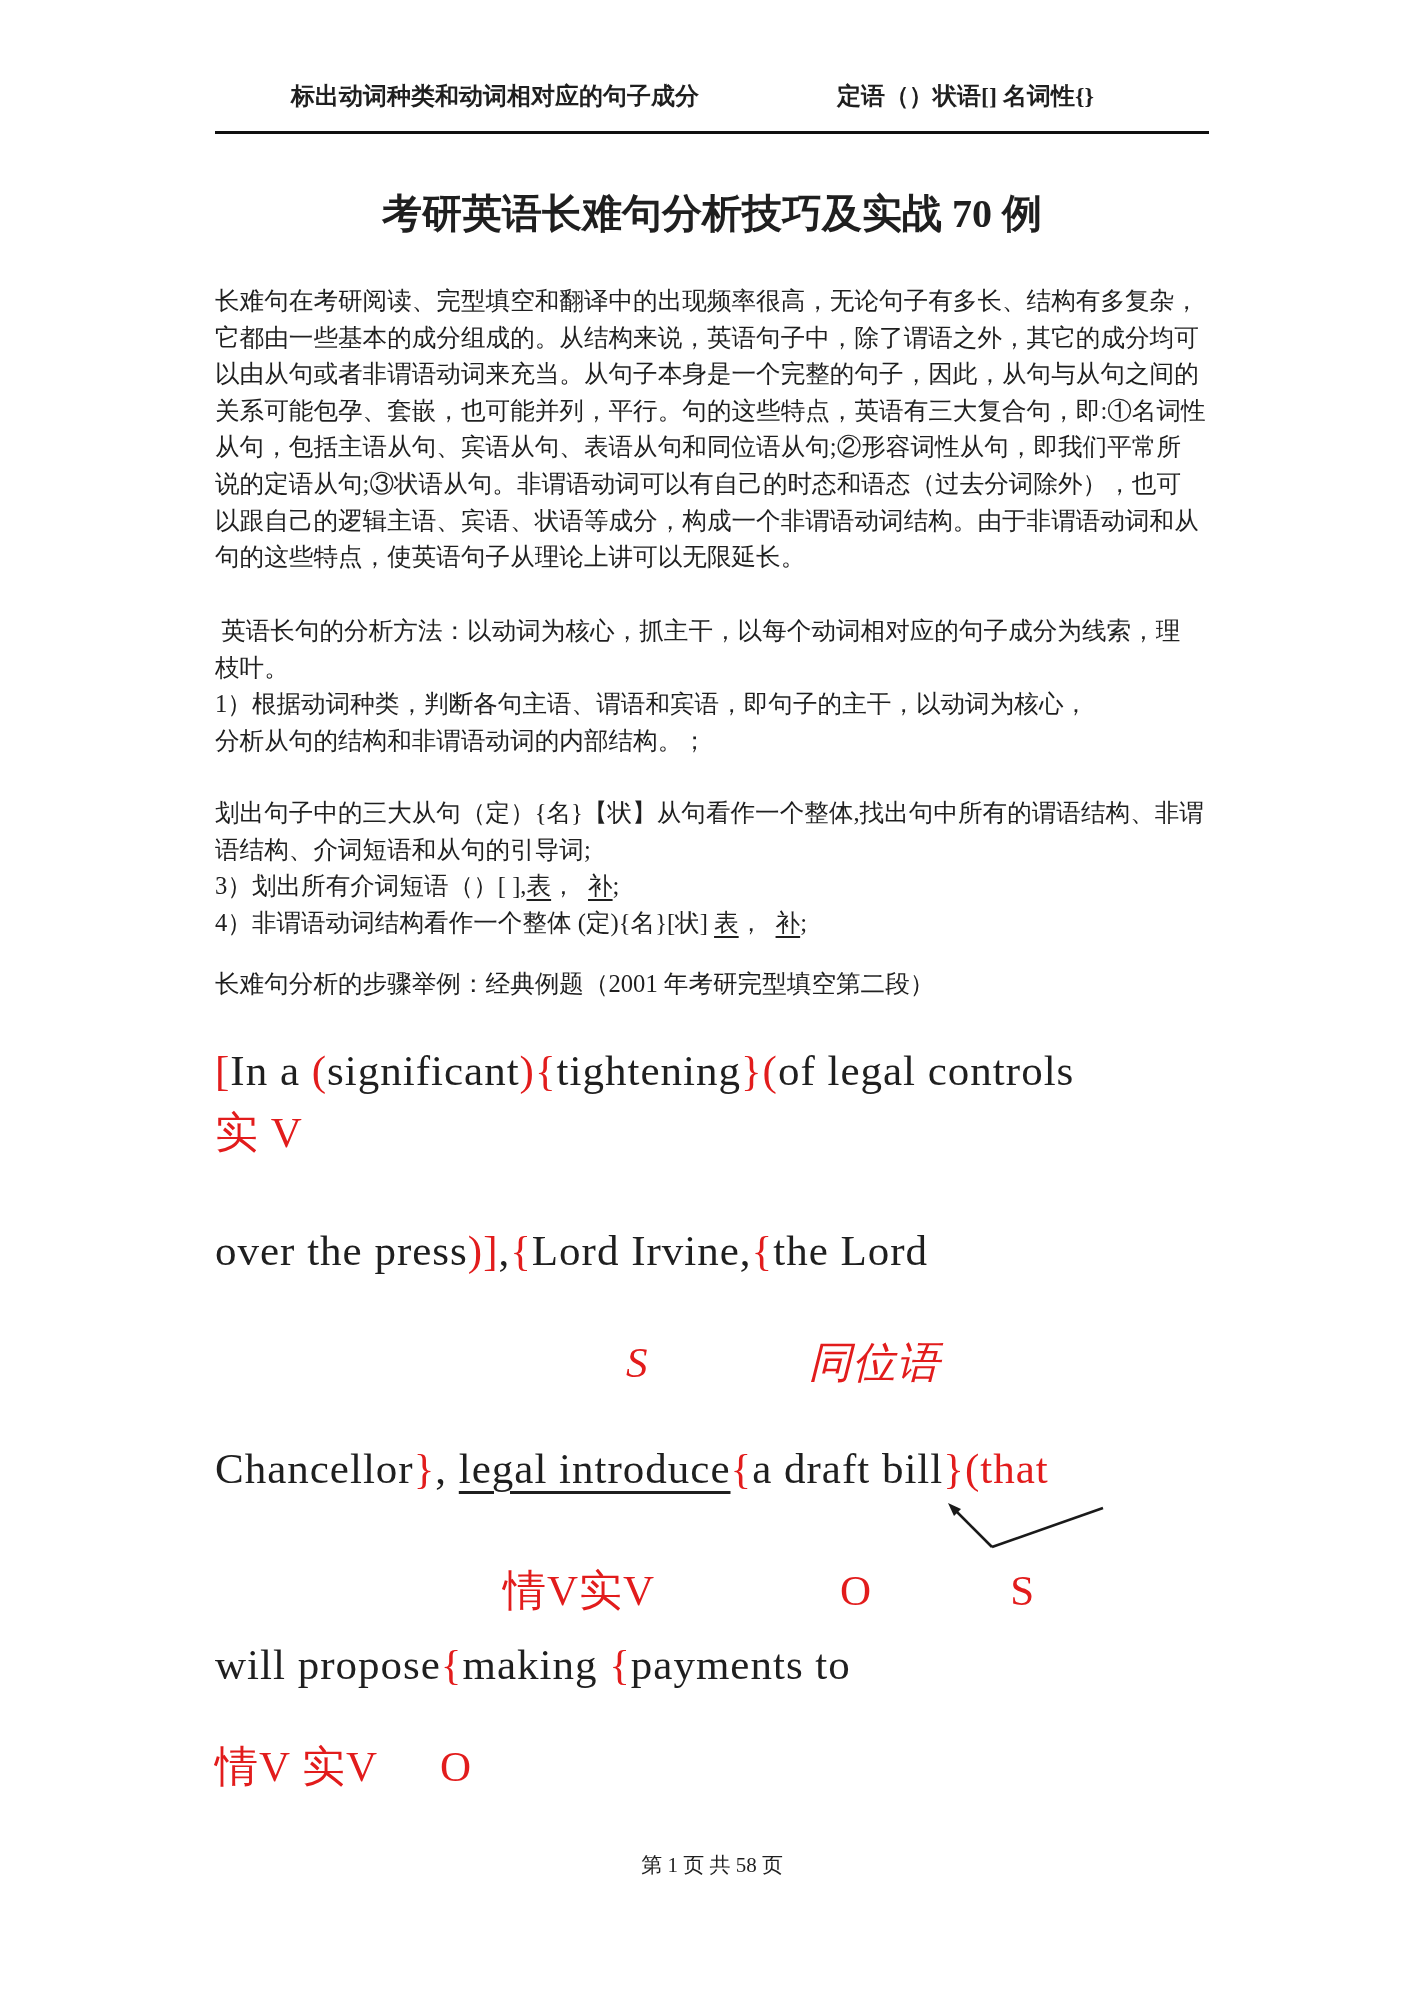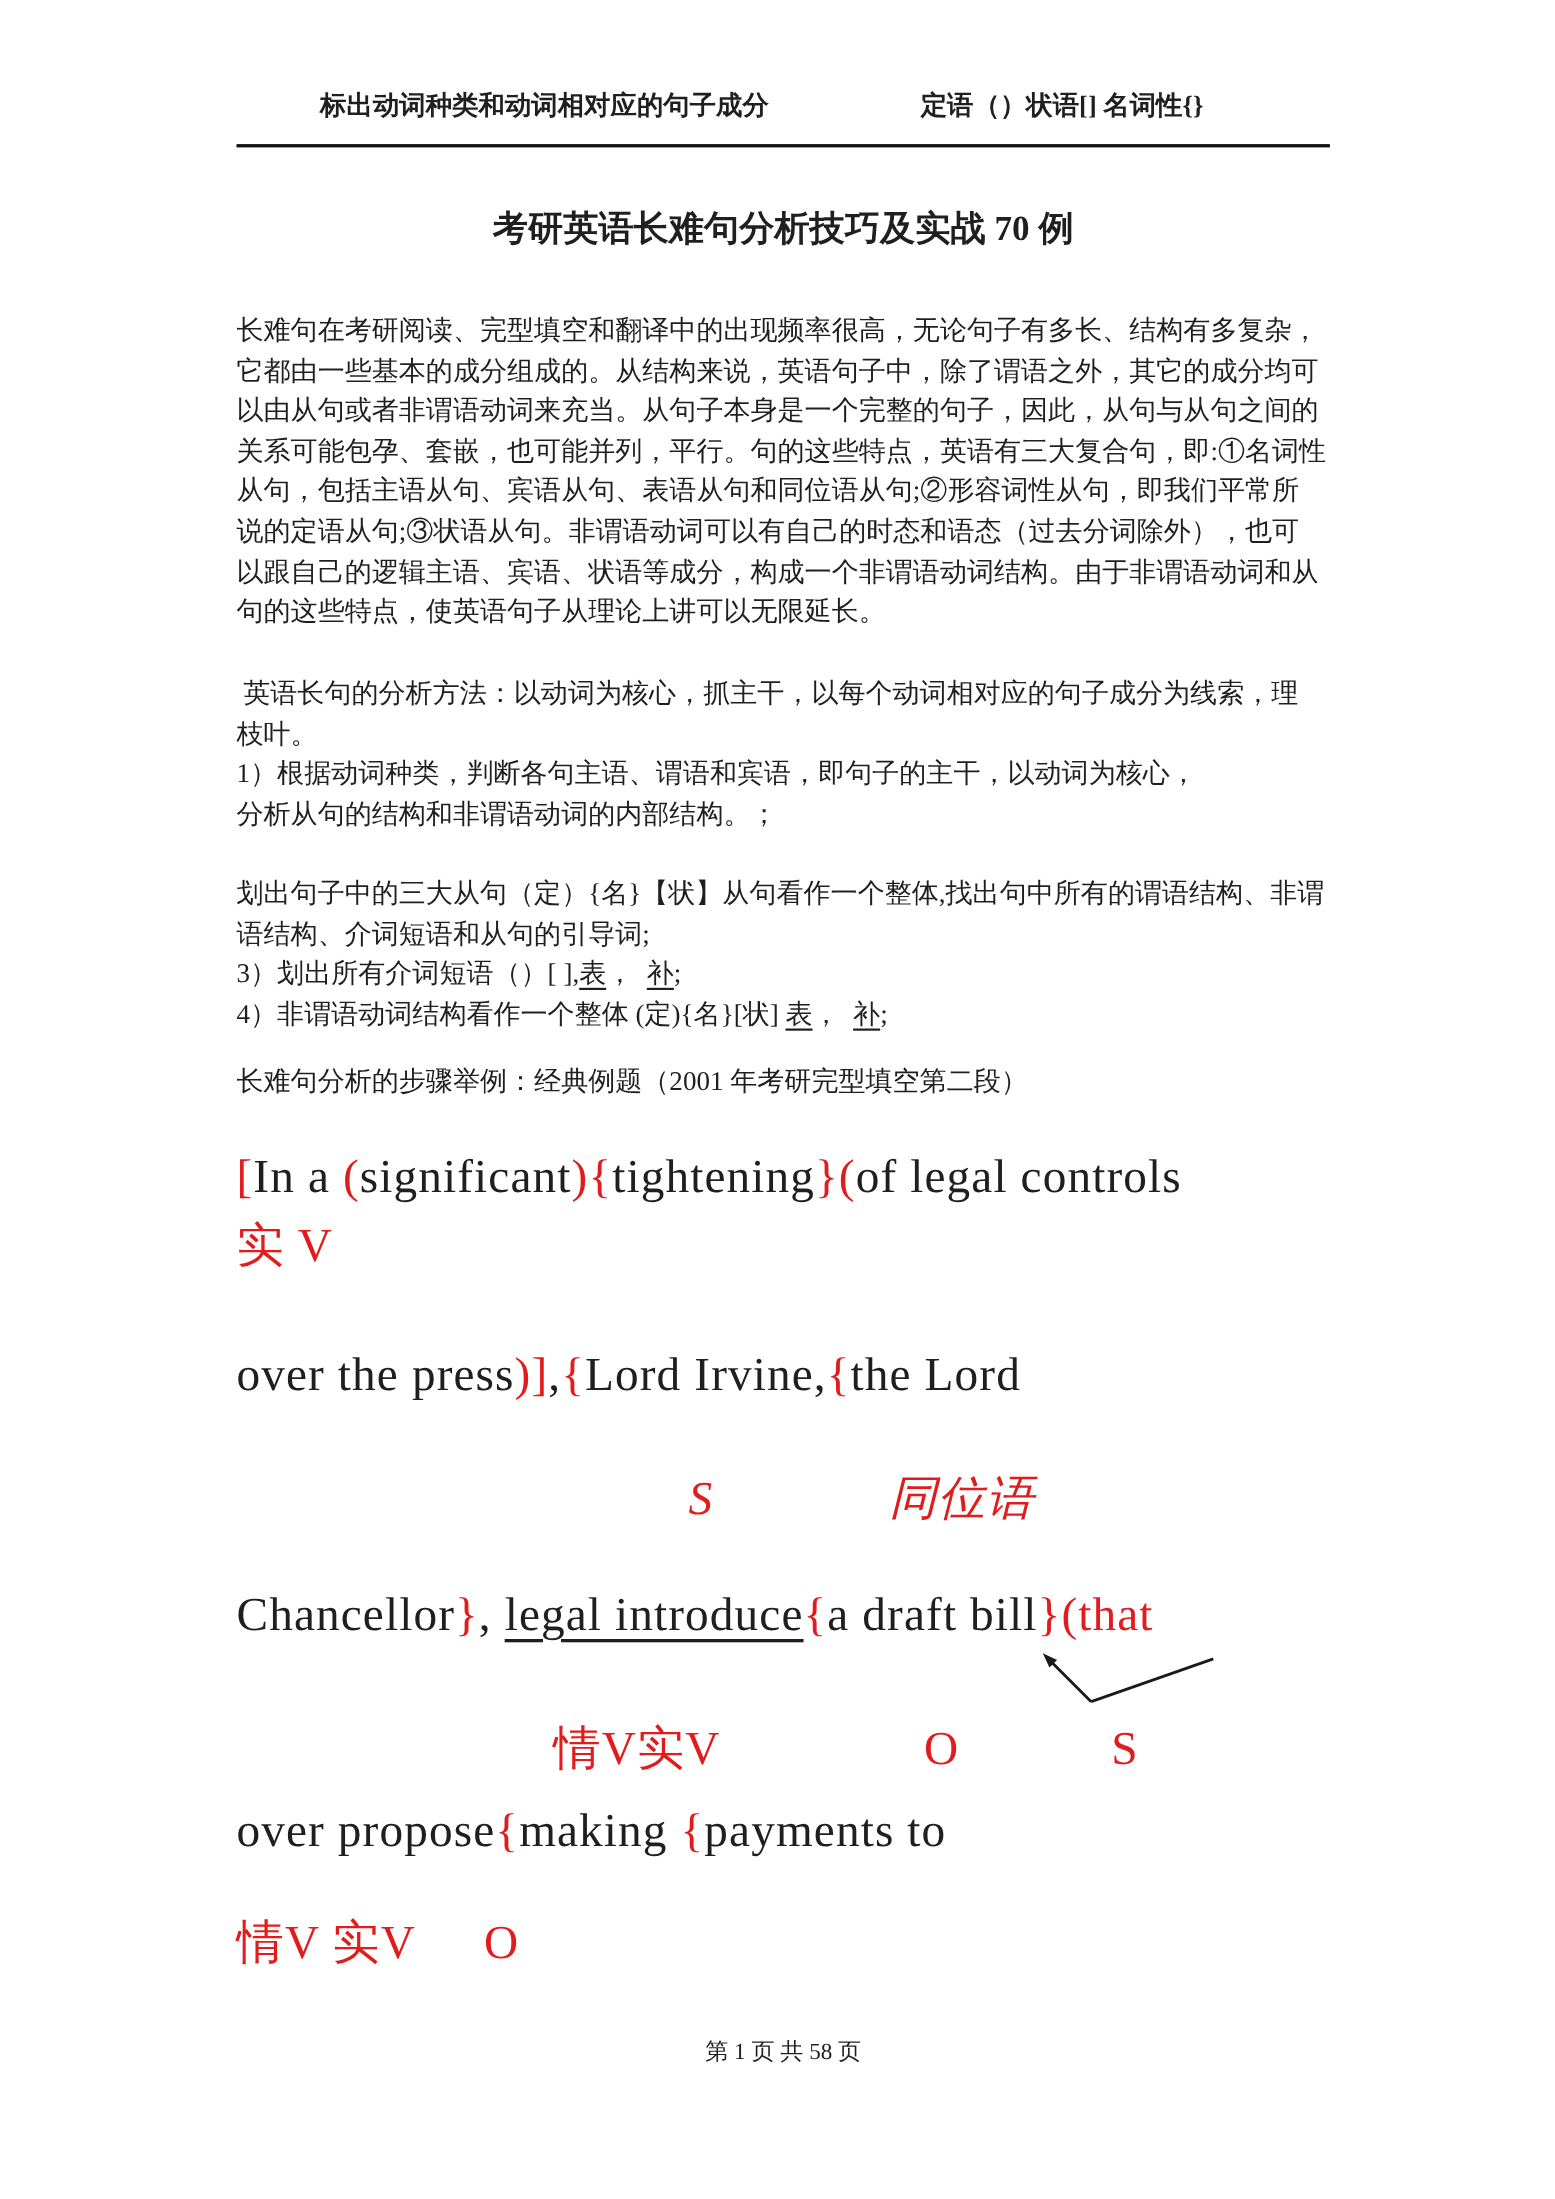--- a/index.html
+++ b/index.html
@@ -1,21 +1,21 @@
 <!DOCTYPE html>
 <html style="--red: #e21c1c; --ink: #1f1f1f;"><head>
 <meta charset="utf-8">
 <style>
   html,body{margin:0;padding:0;background:#fff;}
   .page{position:relative;width:1259px;height:1999px;background:#fff;overflow:hidden;
         color:var(--ink,#1f1f1f);font-family:"Liberation Serif","DejaVu Serif",serif;}
   .abs{position:absolute;}
   .hdr{font-size:24px;font-weight:bold;white-space:pre;}
   .rule{border-top:3px solid #101010;height:0;}
-  .title{font-size:32px;font-weight:bold;text-align:center;white-space:pre;}
+  .title{font-size:40px;font-weight:bold;text-align:center;white-space:pre;}
   .body-block{font-size:24.6px;line-height:36.6px;}
   .body-block div{white-space:pre;}
   .seg-line{font-size:24.6px;line-height:36.6px;white-space:pre;}
   .u{text-decoration:underline;text-decoration-thickness:2px;text-underline-offset:5px;}
   .big{font-size:43px;line-height:54px;white-space:pre;letter-spacing:1px;}
   .rd{color:var(--red,#e21c1c);}
   .ulthick{text-decoration:underline;text-decoration-thickness:3px;text-underline-offset:8px;}
   .footer{font-size:21px;text-align:center;white-space:pre;}
   .sp{display:inline-block;}
 </style>
@@ -68,19 +68,19 @@
   <div class="abs big" style="left:215px;top:1442px;"><span>Chancellor</span><span class="rd">}</span><span>, </span><span class="ulthick">legal introduce</span><span class="rd">{</span><span>a draft bill</span><span class="rd">}</span><span class="rd">(that</span></div>
 
   <svg class="abs" style="left:935px;top:1493px;" width="185" height="64" viewBox="0 0 185 64">
     <line x1="57" y1="54" x2="17" y2="14" stroke="#1a1a1a" stroke-width="2.6"></line>
     <polygon points="13,10 26,16 19,23" fill="#1a1a1a"></polygon>
     <line x1="57" y1="54" x2="168" y2="15" stroke="#1a1a1a" stroke-width="2.6"></line>
   </svg>
 
   <div class="abs big rd" style="left:215px;top:1548px;"><span class="sp" style="margin-left:288px;margin-top:16px;">情V实V</span><span class="sp" style="margin-left:185px;">O</span><span class="sp" style="margin-left:138px;">S</span></div>
 
-  <div class="abs big" style="left:215px;top:1638px;"><span>over propose</span><span class="rd">{</span><span>making </span><span class="rd">{</span><span>payments to</span></div>
+  <div class="abs big" style="left:215px;top:1638px;"><span>will propose</span><span class="rd">{</span><span>making </span><span class="rd">{</span><span>payments to</span></div>
 
   <div class="abs big rd" style="left:215px;top:1740px;"><span class="sp">情V 实V</span><span class="sp" style="margin-left:62px;">O</span></div>
 
   <div class="abs footer" style="left:215px;top:1851px;width:994px;">第 1 页 共 58 页</div>
 
 </div>
 
 </body></html>

